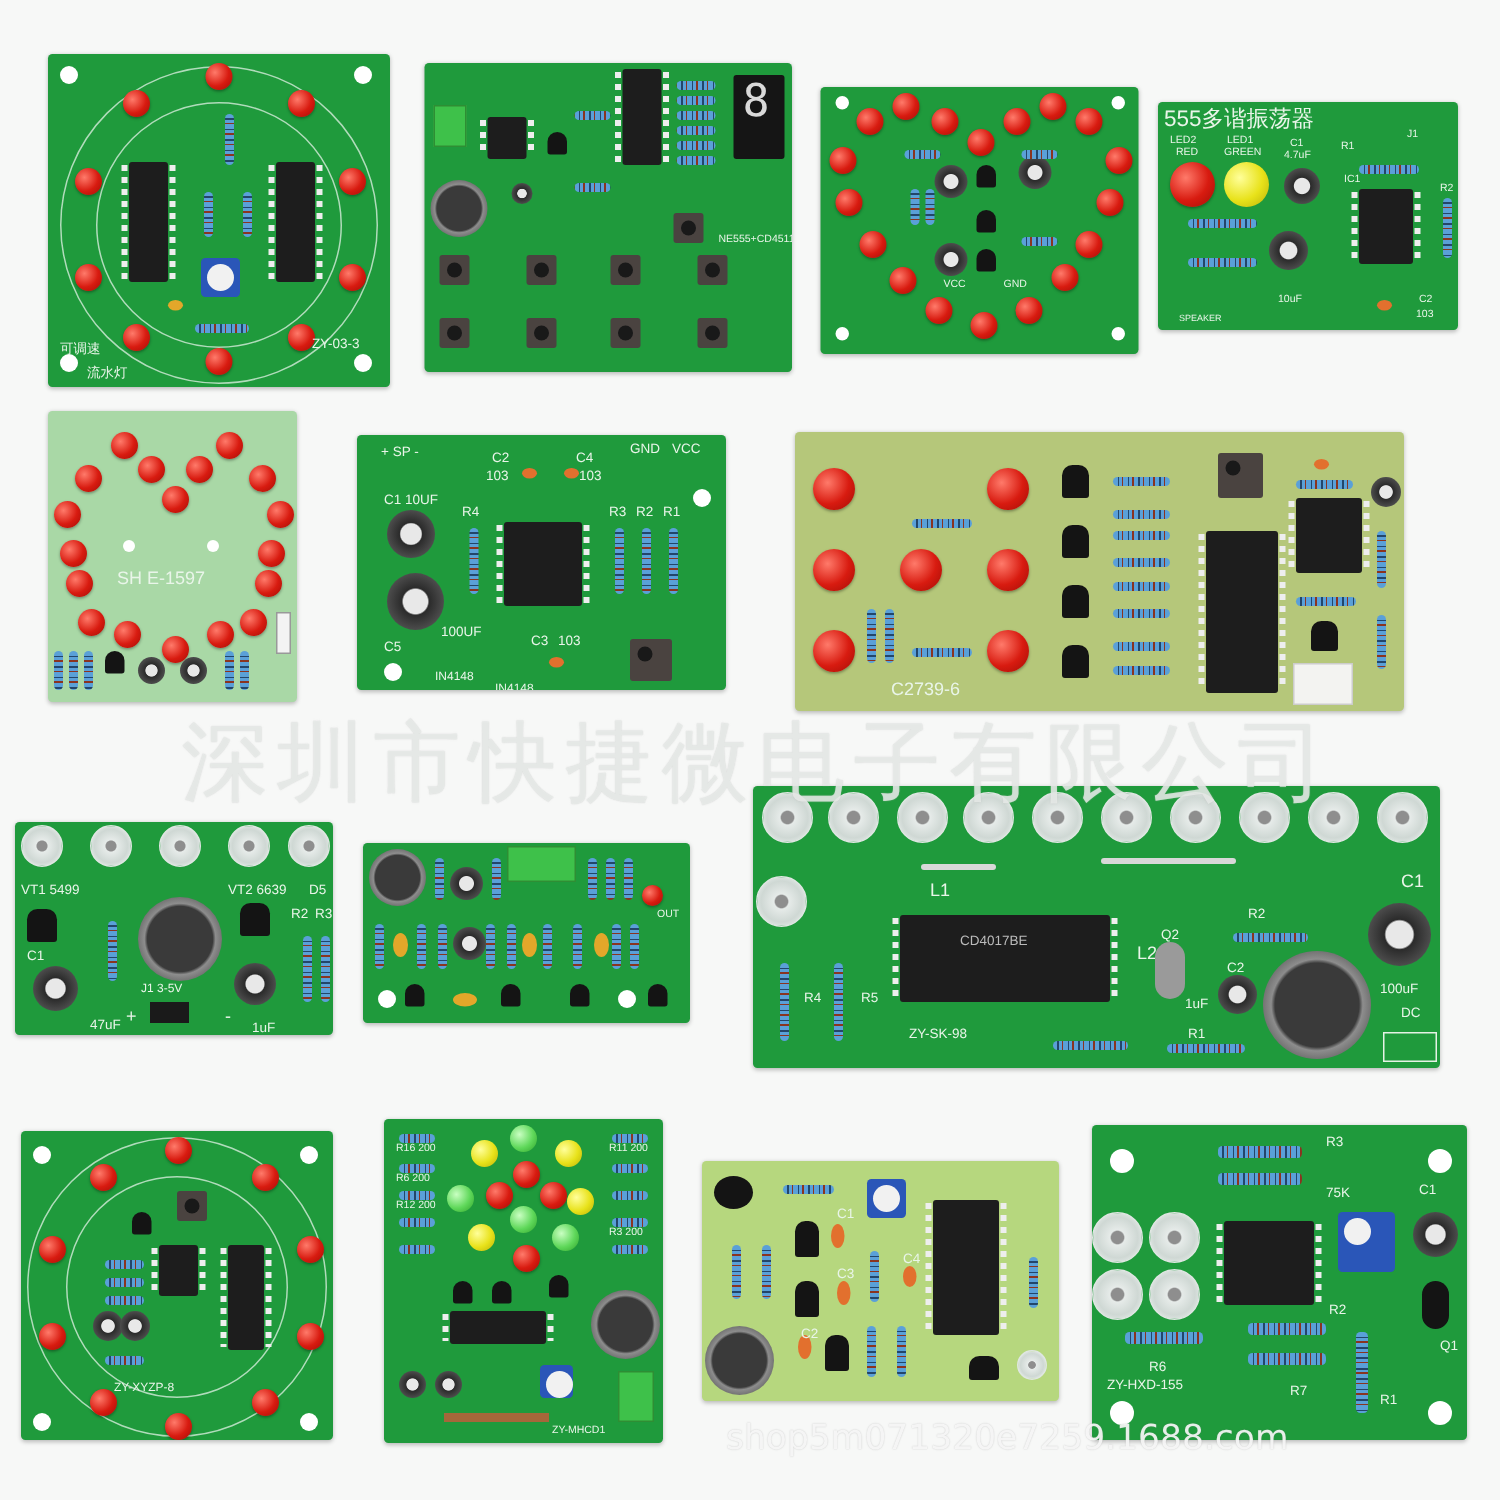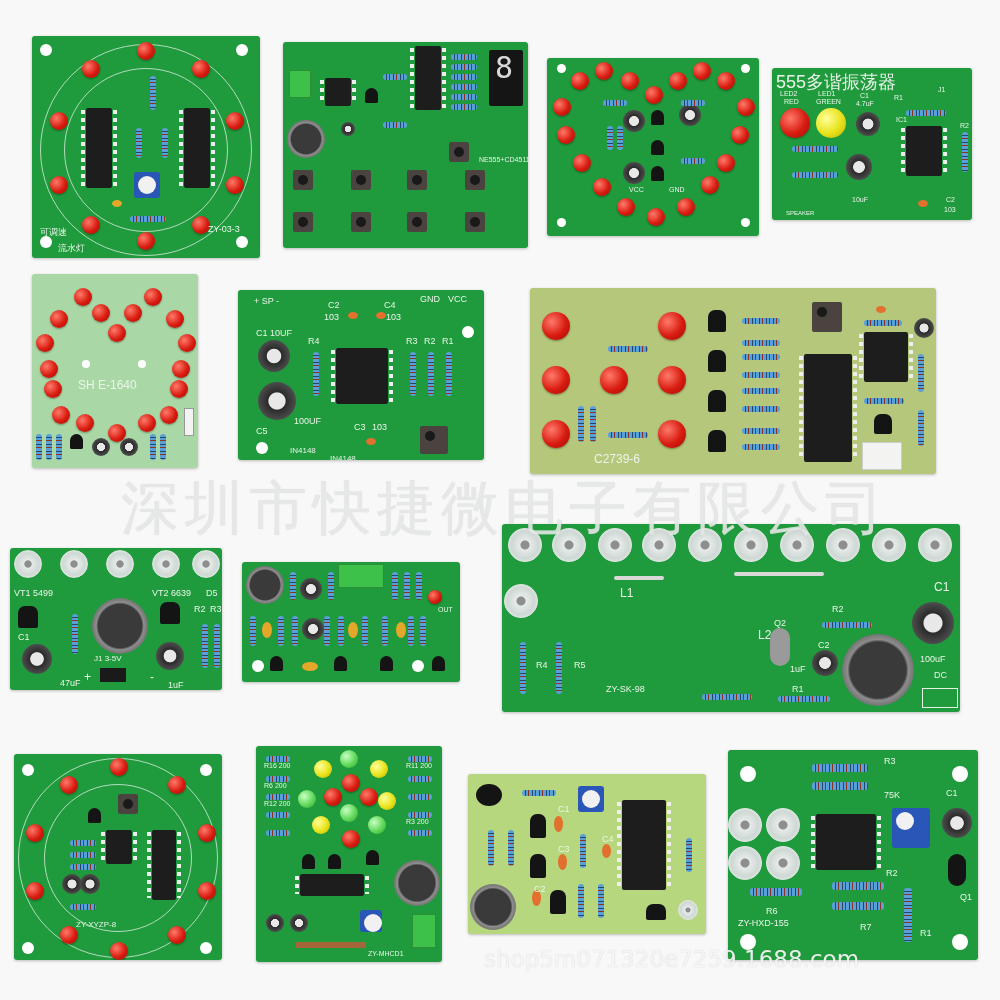--- a/index.html
+++ b/index.html
@@ -156,21 +156,21 @@
   <div class="res" style="left:56px;top:42px;width:24px;"></div>
   <div class="res" style="left:134px;top:42px;width:24px;"></div>
   <div class="res" style="left:134px;top:100px;width:24px;"></div>
   <div class="res v" style="left:60px;top:68px;height:24px;"></div>
   <div class="res v" style="left:70px;top:68px;height:24px;"></div>
   <div class="silk" style="left:82px;top:128px;font-size:7px;">VCC</div>
   <div class="silk" style="left:122px;top:128px;font-size:7px;">GND</div>
 </div>
 
 <div class="board pcb-green" style="left:772px;top:68px;width:200px;height:152px;">
-  <div class="silk big" style="left:4px;top:2px;font-size:18px;">555多谐振荡器</div>
+  <div class="silk big" style="left:4px;top:2px;font-size:15px;">555多谐振荡器</div>
   <div class="silk" style="left:8px;top:22px;font-size:7px;">LED2</div>
   <div class="silk" style="left:12px;top:30px;font-size:7px;">RED</div>
   <div class="silk" style="left:46px;top:22px;font-size:7px;">LED1</div>
   <div class="silk" style="left:44px;top:30px;font-size:7px;">GREEN</div>
   <div class="silk" style="left:88px;top:24px;font-size:7px;">C1</div>
   <div class="silk" style="left:84px;top:32px;font-size:7px;">4.7uF</div>
   <div class="silk" style="left:122px;top:26px;font-size:7px;">R1</div>
   <div class="silk" style="left:166px;top:18px;font-size:7px;">J1</div>
   <div class="silk" style="left:124px;top:48px;font-size:7px;">IC1</div>
   <div class="silk" style="left:188px;top:54px;font-size:7px;">R2</div>
@@ -204,21 +204,21 @@
   <div class="led-red" style="left:140px;top:86px;"></div>
   <div class="led-red" style="left:12px;top:106px;"></div>
   <div class="led-red" style="left:138px;top:106px;"></div>
   <div class="led-red" style="left:20px;top:132px;"></div>
   <div class="led-red" style="left:44px;top:140px;"></div>
   <div class="led-red" style="left:106px;top:140px;"></div>
   <div class="led-red" style="left:128px;top:132px;"></div>
   <div class="led-red" style="left:76px;top:150px;"></div>
   <div class="hole" style="left:50px;top:86px;width:8px;height:8px;"></div>
   <div class="hole" style="left:106px;top:86px;width:8px;height:8px;"></div>
-  <div class="silk big" style="left:46px;top:104px;">SH E-1640</div>
+  <div class="silk big" style="left:46px;top:104px;">SH E-1597</div>
   <div class="res v" style="left:4px;top:160px;height:26px;"></div>
   <div class="res v" style="left:14px;top:160px;height:26px;"></div>
   <div class="res v" style="left:24px;top:160px;height:26px;"></div>
   <div class="trans" style="left:38px;top:160px;"></div>
   <div class="cap" style="left:60px;top:164px;width:18px;height:18px;"></div>
   <div class="cap" style="left:88px;top:164px;width:18px;height:18px;"></div>
   <div class="res v" style="left:118px;top:160px;height:26px;"></div>
   <div class="res v" style="left:128px;top:160px;height:26px;"></div>
   <div style="position:absolute;left:152px;top:134px;width:10px;height:28px;background:#f3f3f3;border:1px solid #999;"></div>
 </div>
@@ -376,20 +376,23 @@
   <div class="silk" style="left:418px;top:130px;">100uF</div>
   <div class="silk" style="left:330px;top:80px;">R2</div>
   <div class="silk" style="left:272px;top:94px;">Q2</div>
   <div class="silk" style="left:316px;top:116px;">C2</div>
   <div class="silk" style="left:288px;top:140px;">1uF</div>
   <div class="silk" style="left:34px;top:136px;">R4</div>
   <div class="silk" style="left:72px;top:136px;">R5</div>
   <div class="silk" style="left:290px;top:160px;">R1</div>
   <div class="silk" style="left:432px;top:146px;">DC</div>
   <div class="silk" style="left:104px;top:160px;">ZY-SK-98</div>
+  <div class="ic" style="left:98px;top:86px;width:140px;height:58px;">
+      <span style="position:absolute;left:40px;top:12px;color:#bbb;font-size:9px;">CD4017BE</span>
+    </div>
   <div class="res v" style="left:18px;top:118px;height:52px;"></div>
   <div class="res v" style="left:54px;top:118px;height:52px;"></div>
   <div class="res" style="left:200px;top:170px;width:50px;"></div>
   <div class="res" style="left:276px;top:172px;width:52px;"></div>
   <div class="res" style="left:320px;top:98px;width:50px;"></div>
   <div style="position:absolute;left:268px;top:104px;width:20px;height:38px;border-radius:10px;background:#9a9a9a;"></div>
   <div class="cap" style="left:310px;top:126px;width:26px;height:26px;"></div>
   <div class="mic" style="left:340px;top:110px;width:72px;height:72px;"></div>
   <div class="cap" style="left:410px;top:78px;width:42px;height:42px;"></div>
   <div style="position:absolute;left:420px;top:164px;width:36px;height:20px;border:1px solid #e5f2e5;"></div>

